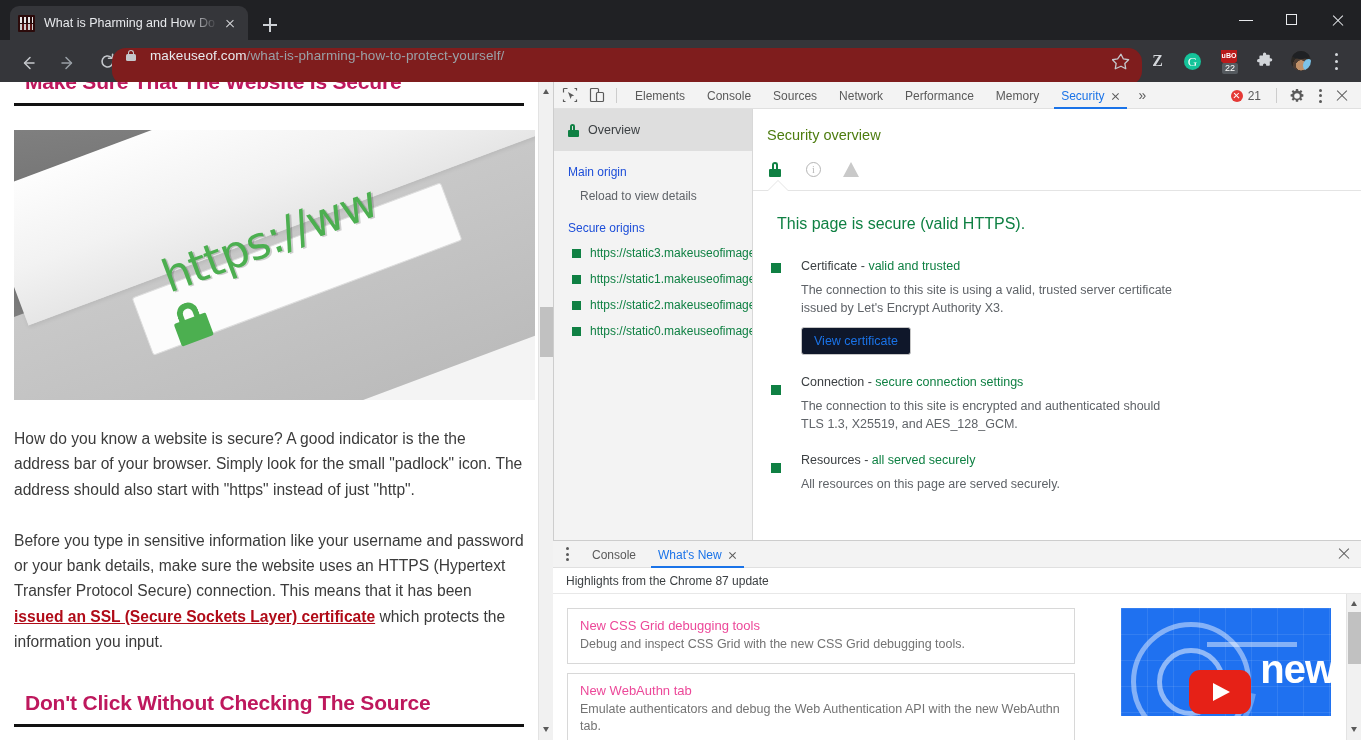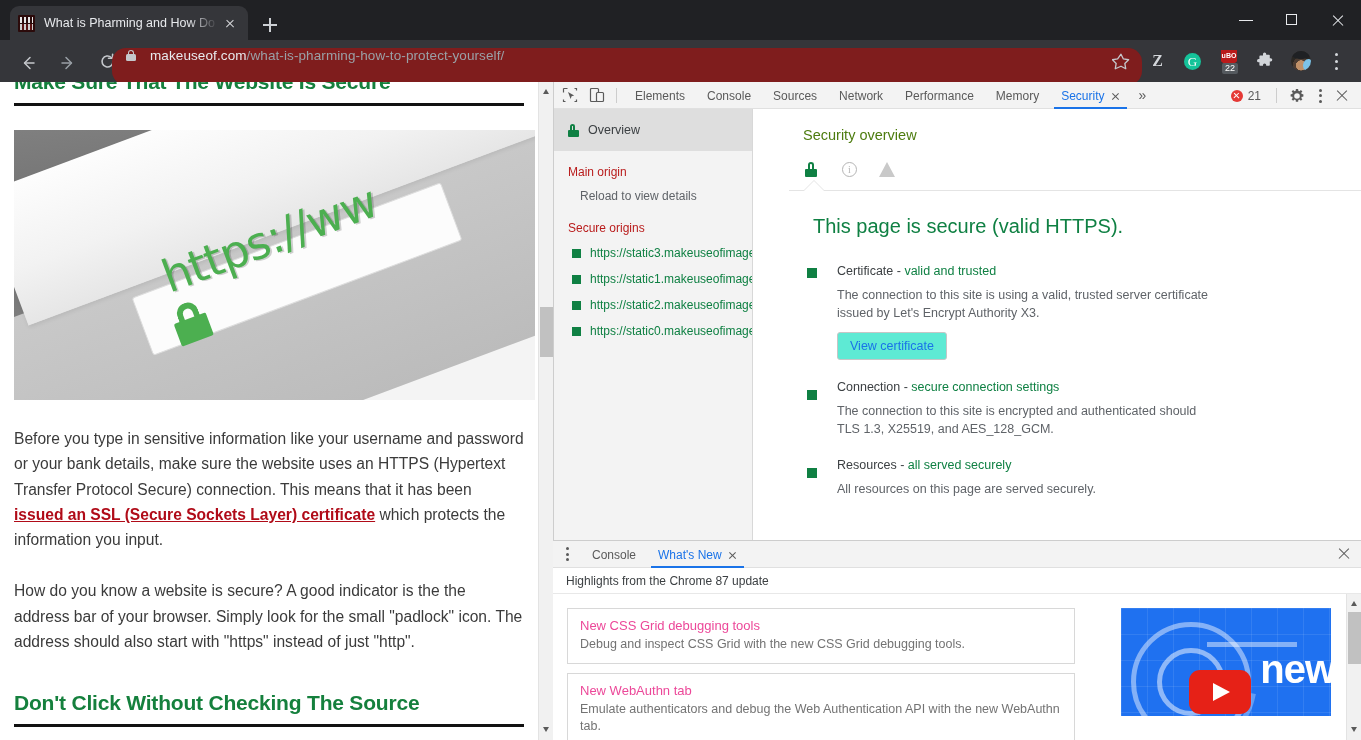--- a/index.html
+++ b/index.html
@@ -140,22 +140,23 @@
     background:#7cc3e8; border-radius:50%;
   }
   .kebab { position: absolute; left: 13px; top: 7px; width: 4px; height: 17px; }
   .kebab i { position:absolute; left:0; width:3.2px; height:3.2px; border-radius:50%; background:#d5d8dc;}
   .kebab i:nth-child(1){top:0}.kebab i:nth-child(2){top:6.8px}.kebab i:nth-child(3){top:13.6px}
 
   
   .viewport { position:absolute; top:82px; left:0; width:553px; height:658px; background:#fff; overflow:hidden; }
   .page { position:absolute; left:0; top:-12px; width:538px; padding: 0 14px; }
   .art-h2 {
-    font-size: 21px; font-weight: 700; color:#15803d; letter-spacing:-.2px;
+    font-size: 21px; font-weight: 700; color:#be185d; letter-spacing:-.2px;
     font-family:"Liberation Sans",sans-serif;
+    margin-left:11px;
   }
   .art-rule { height:3px; background:#111; margin-top:9px; }
   .hero {
     margin-top: 24px; width: 521px; height: 270px; position: relative; overflow: hidden;
     background: #f4f4f4;
   }
   .hero-dark {
     position:absolute; left:0; top:0; width:240px; height:300px;
     background: linear-gradient(150deg,#8d8d8d 0%, #6f6f6f 45%, #9a9a9a 100%);
     transform: skewY(24deg); transform-origin: top left; top:-90px;
@@ -242,32 +243,32 @@
   .err-dot::before{transform:rotate(45deg)} .err-dot::after{transform:rotate(-45deg)}
   .vsep { width:1px; height:15px; background:#cdcdcd; margin:0 7px; }
   .gear { width:16px; height:16px; margin:0 5px; position:relative; }
   .dt-kebab { width:4px; height:14px; margin:0 9px; position:relative; }
   .dt-kebab i{position:absolute;left:0;width:3px;height:3px;border-radius:50%;background:#5a5a5a;}
   .dt-kebab i:nth-child(1){top:0}.dt-kebab i:nth-child(2){top:5.5px}.dt-kebab i:nth-child(3){top:11px}
   .dt-close { width:14px; height:14px; margin:0 6px 0 3px; position:relative; }
   .dt-close::before,.dt-close::after{content:"";position:absolute;left:0;top:6.4px;width:14px;height:1.3px;background:#5a5a5a;}
   .dt-close::before{transform:rotate(45deg)} .dt-close::after{transform:rotate(-45deg)}
 
-  .dt-body { flex:1; display:flex; min-height:0;gap:36px; }
+  .dt-body { flex:1; display:flex; min-height:0; }
   .sec-sidebar {
     width:199px; flex:0 0 199px; background:#f3f3f3; border-right:1px solid #d8d8d8; overflow:hidden;
   }
   .sec-overview {
     height:42px; background:#dedede; display:flex; align-items:center; padding-left:14px;
   }
   .ovw-lock { width:11px; height:13px; position:relative; margin-right:9px; flex:0 0 11px;}
   .ovw-lock .b{position:absolute;left:0;bottom:0;width:11px;height:7px;background:#0f8043;border-radius:1px;}
   .ovw-lock .s{position:absolute;left:2px;top:0;width:5px;height:6px;border:2px solid #0f8043;border-bottom:none;border-radius:3px 3px 0 0;}
   .ovw-label { font-size:12.5px; color:#3c4043; }
-  .sec-group-title { font-size:12px; color:#b91c1c; padding:14px 0 0 14px; }
+  .sec-group-title { font-size:12px; color:#1d4ed8; padding:14px 0 0 14px; }
   .sec-sub { font-size:12px; color:#5f6368; padding:10px 0 0 26px; }
   .origin-row { display:flex; align-items:center; padding:6px 0 0 18px; }
   .origin-sq { width:9px; height:9px; background:#0f8043; margin-right:9px; flex:0 0 9px; }
   .origin-txt {
     font-size:12px; color:#0f8043; white-space:nowrap; overflow:hidden;
   }
 
   .sec-main { flex:1; overflow:hidden; position:relative; background:#fff; }
   .sec-title { font-size:14.5px; color:#4d7c0f; padding:18px 0 0 14px; }
   .sec-chips {
@@ -280,28 +281,28 @@
   .chip-info {
     width:15px;height:15px;border:1.4px solid #b5b5b5;border-radius:50%;
     color:#b5b5b5;font-size:10px;text-align:center;line-height:14px;font-family:"Liberation Serif",serif;
   }
   .chip-warn { width:0;height:0;border-left:8.5px solid transparent;border-right:8.5px solid transparent;border-bottom:15px solid #c9c9c9;}
   .chip-caret {
     position:absolute; left:15px; bottom:-1px; width:0;height:0;
     border-left:10px solid transparent;border-right:10px solid transparent;border-bottom:10px solid #fff;
     filter: drop-shadow(0 -1px 0 #e4e4e4);
   }
-  .sec-summary { font-size:20px; color:#0f8043; padding:24px 0 0 24px; }
+  .sec-summary { font-size:16px; color:#0f8043; padding:24px 0 0 24px; }
   .sec-item { padding:26px 0 0 22px; position:relative; }
   .sec-item .sq { position:absolute; left:18px; top:30px; width:10px; height:10px; background:#0f8043; }
   .sec-item-head { font-size:12.5px; color:#3c4043; padding-left:26px; }
   .sec-item-head .ok { color:#0f8043; }
   .sec-item-body { font-size:12.5px; color:#5f6368; padding-left:26px; margin-top:8px; line-height:18px; max-width:400px;}
   .btn-cert {
-    margin:10px 12px 0 26px; background:#5eead4; border:1px solid #c6c6c6; border-radius:3px;
+    margin:10px 12px 0 26px; background:#0f172a; border:1px solid #c6c6c6; border-radius:3px;
     color:#1a73e8; font-size:12.5px; padding:6px 12px; font-family:"Liberation Sans",sans-serif;
   }
   .sec-bottom-rule { position:absolute; left:0; right:0; bottom:0; height:1px; background:#e0e0e0; }
 
   
   .drawer {
     position:absolute; left:553px; top:540px; width:808px; height:200px;
     background:#fff; border-top:1px solid #cdcdcd; display:flex; flex-direction:column;
   }
   .drawer-tabs {
@@ -466,23 +467,23 @@
         <div class="hero-band"></div>
         <div class="hero-urlbox"></div>
         <div class="hero-https">https://ww</div>
         <div class="hero-padlock">
             <span class="s"></span>
             <span class="b"></span>
           </div>
 
       </div>
 
+      <p class="art-p">How do you know a website is secure? A good indicator is the the address bar of your browser. Simply look for the small "padlock" icon. The address should also start with "https" instead of just "http".</p>
+
       <p class="art-p"><span>Before you type in sensitive information like your username and password or your bank details, make sure the website uses an HTTPS (Hypertext Transfer Protocol Secure) connection. This means that it has been </span><a class="art-link">issued an SSL (Secure Sockets Layer) certificate</a><span> which protects the information you input.</span></p>
-
-      <p class="art-p">How do you know a website is secure? A good indicator is the the address bar of your browser. Simply look for the small "padlock" icon. The address should also start with "https" instead of just "http".</p>
 
       <div class="art-h2 art-h2b">Don't Click Without Checking The Source</div>
       <div class="art-rule"></div>
 
     </div>
 
     <div class="pg-scrollbar">
       <div class="sb-arrow sb-up">
           <span class="tri"></span>
         </div>

